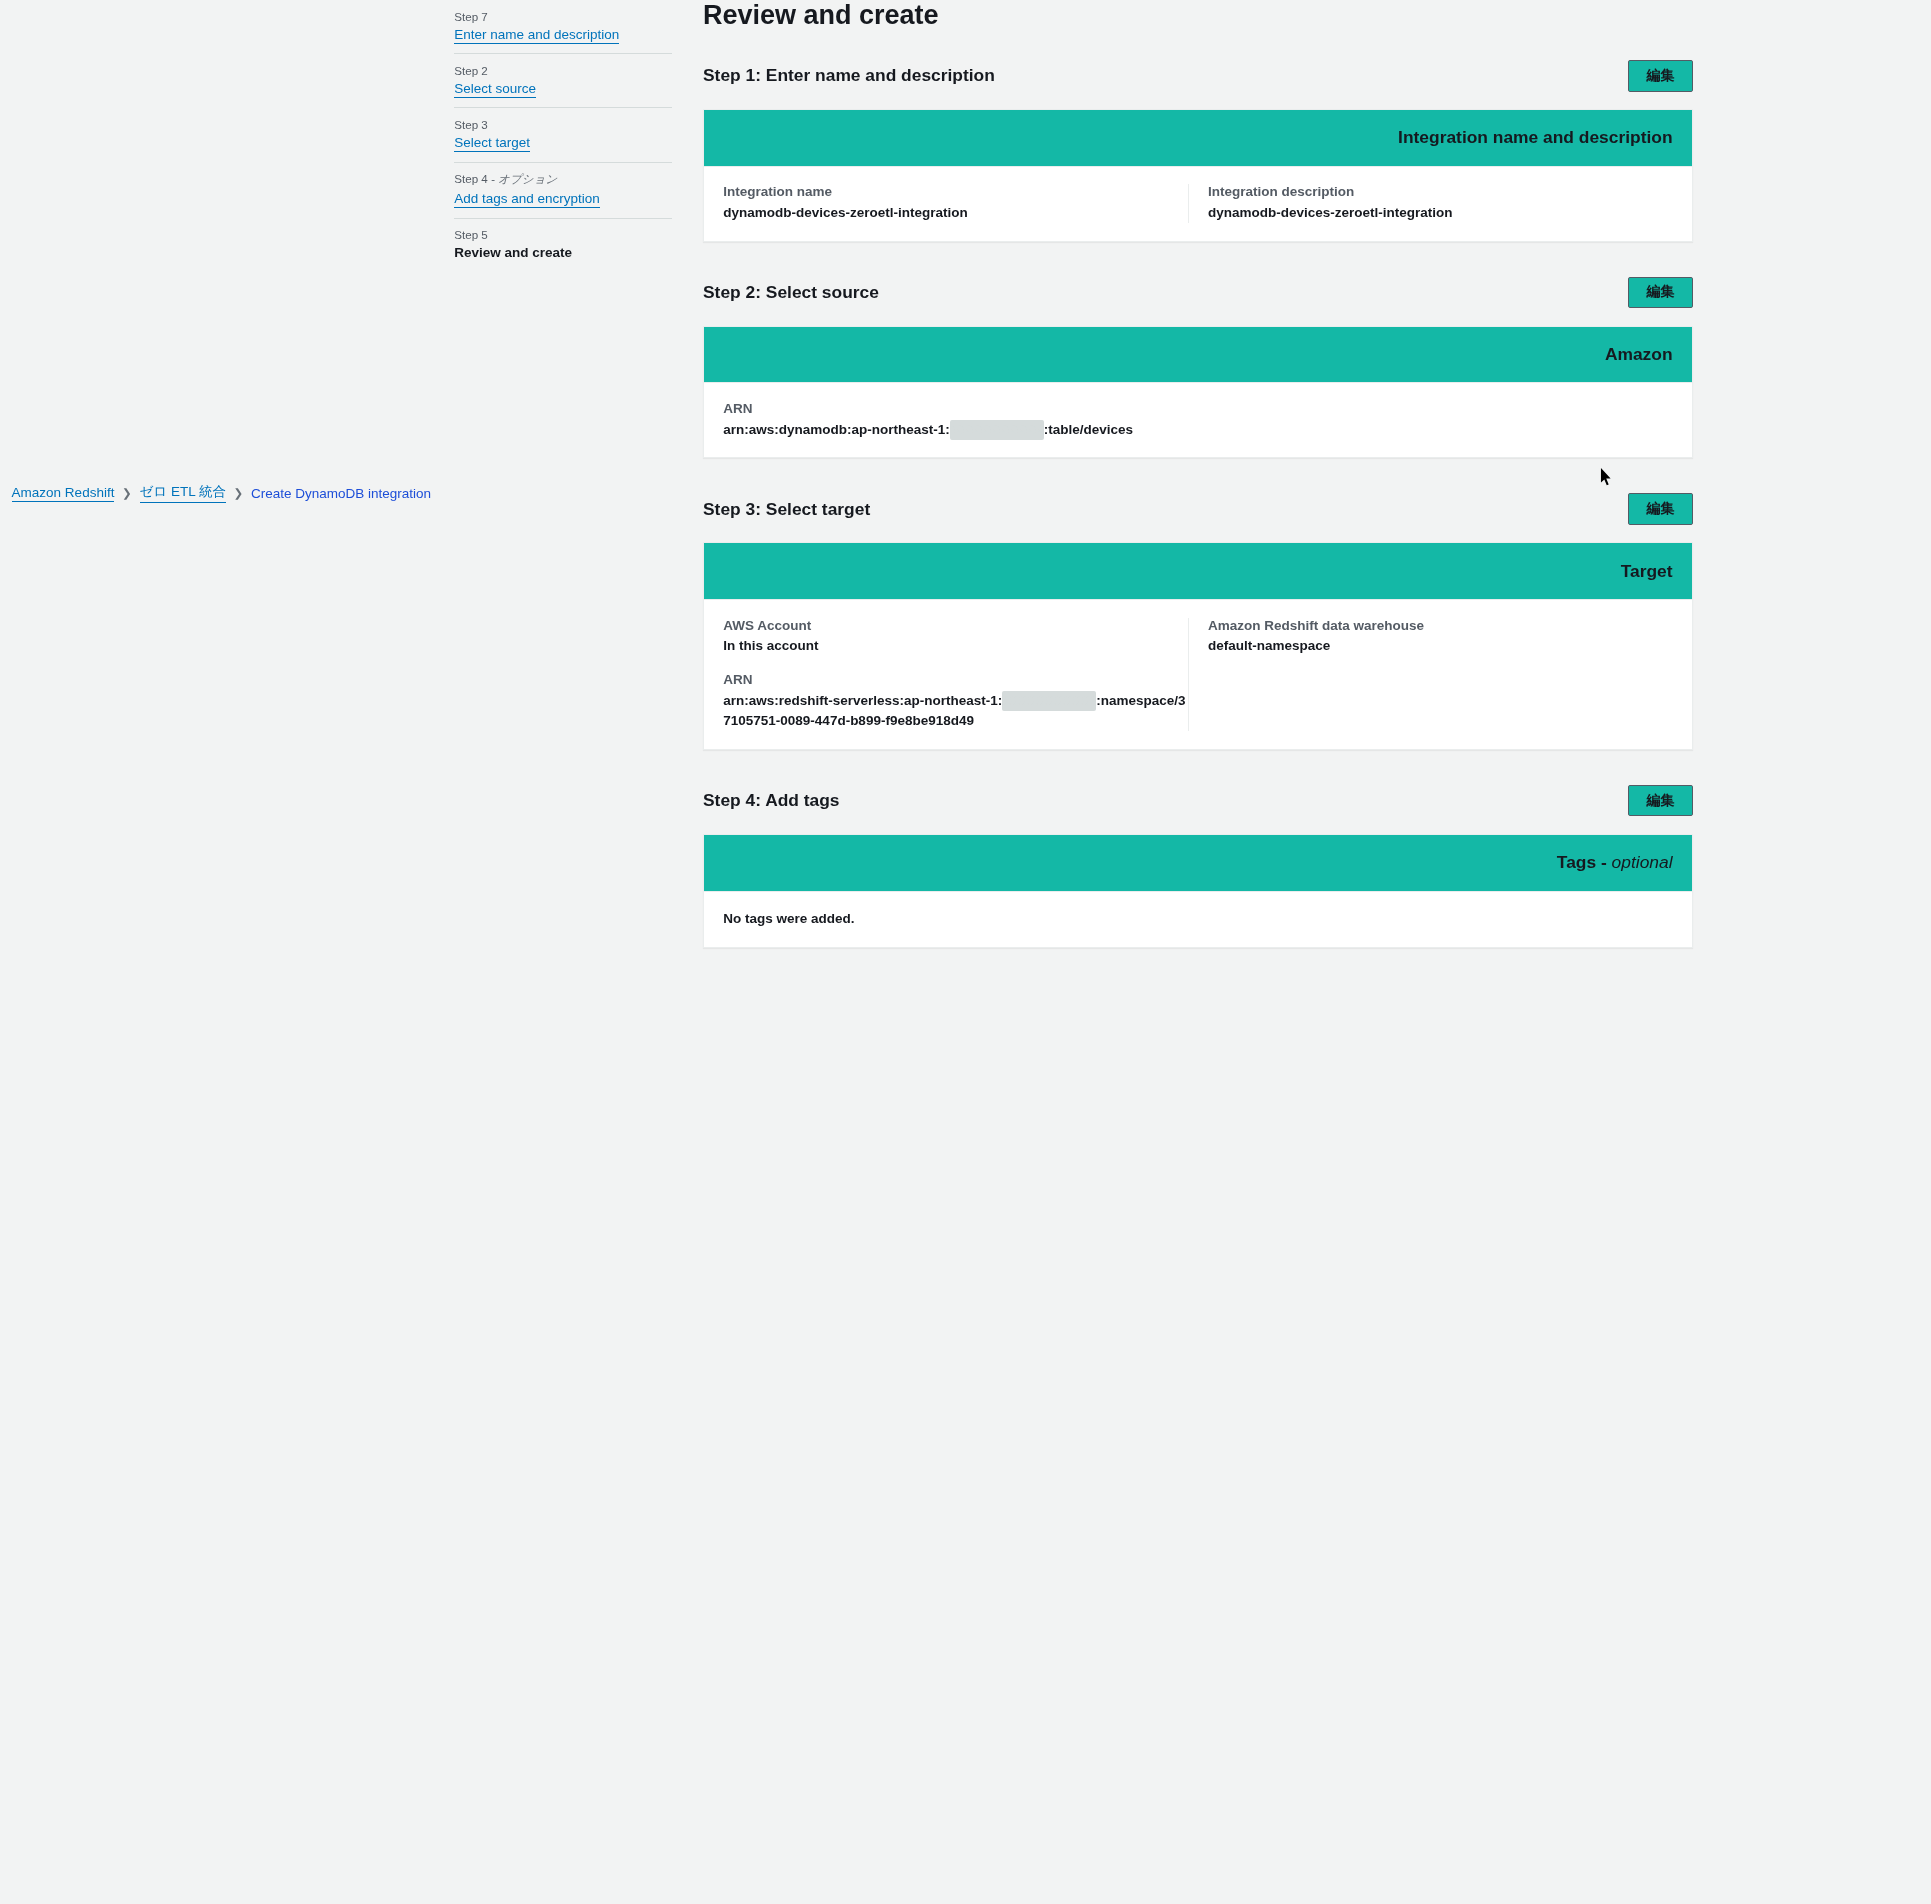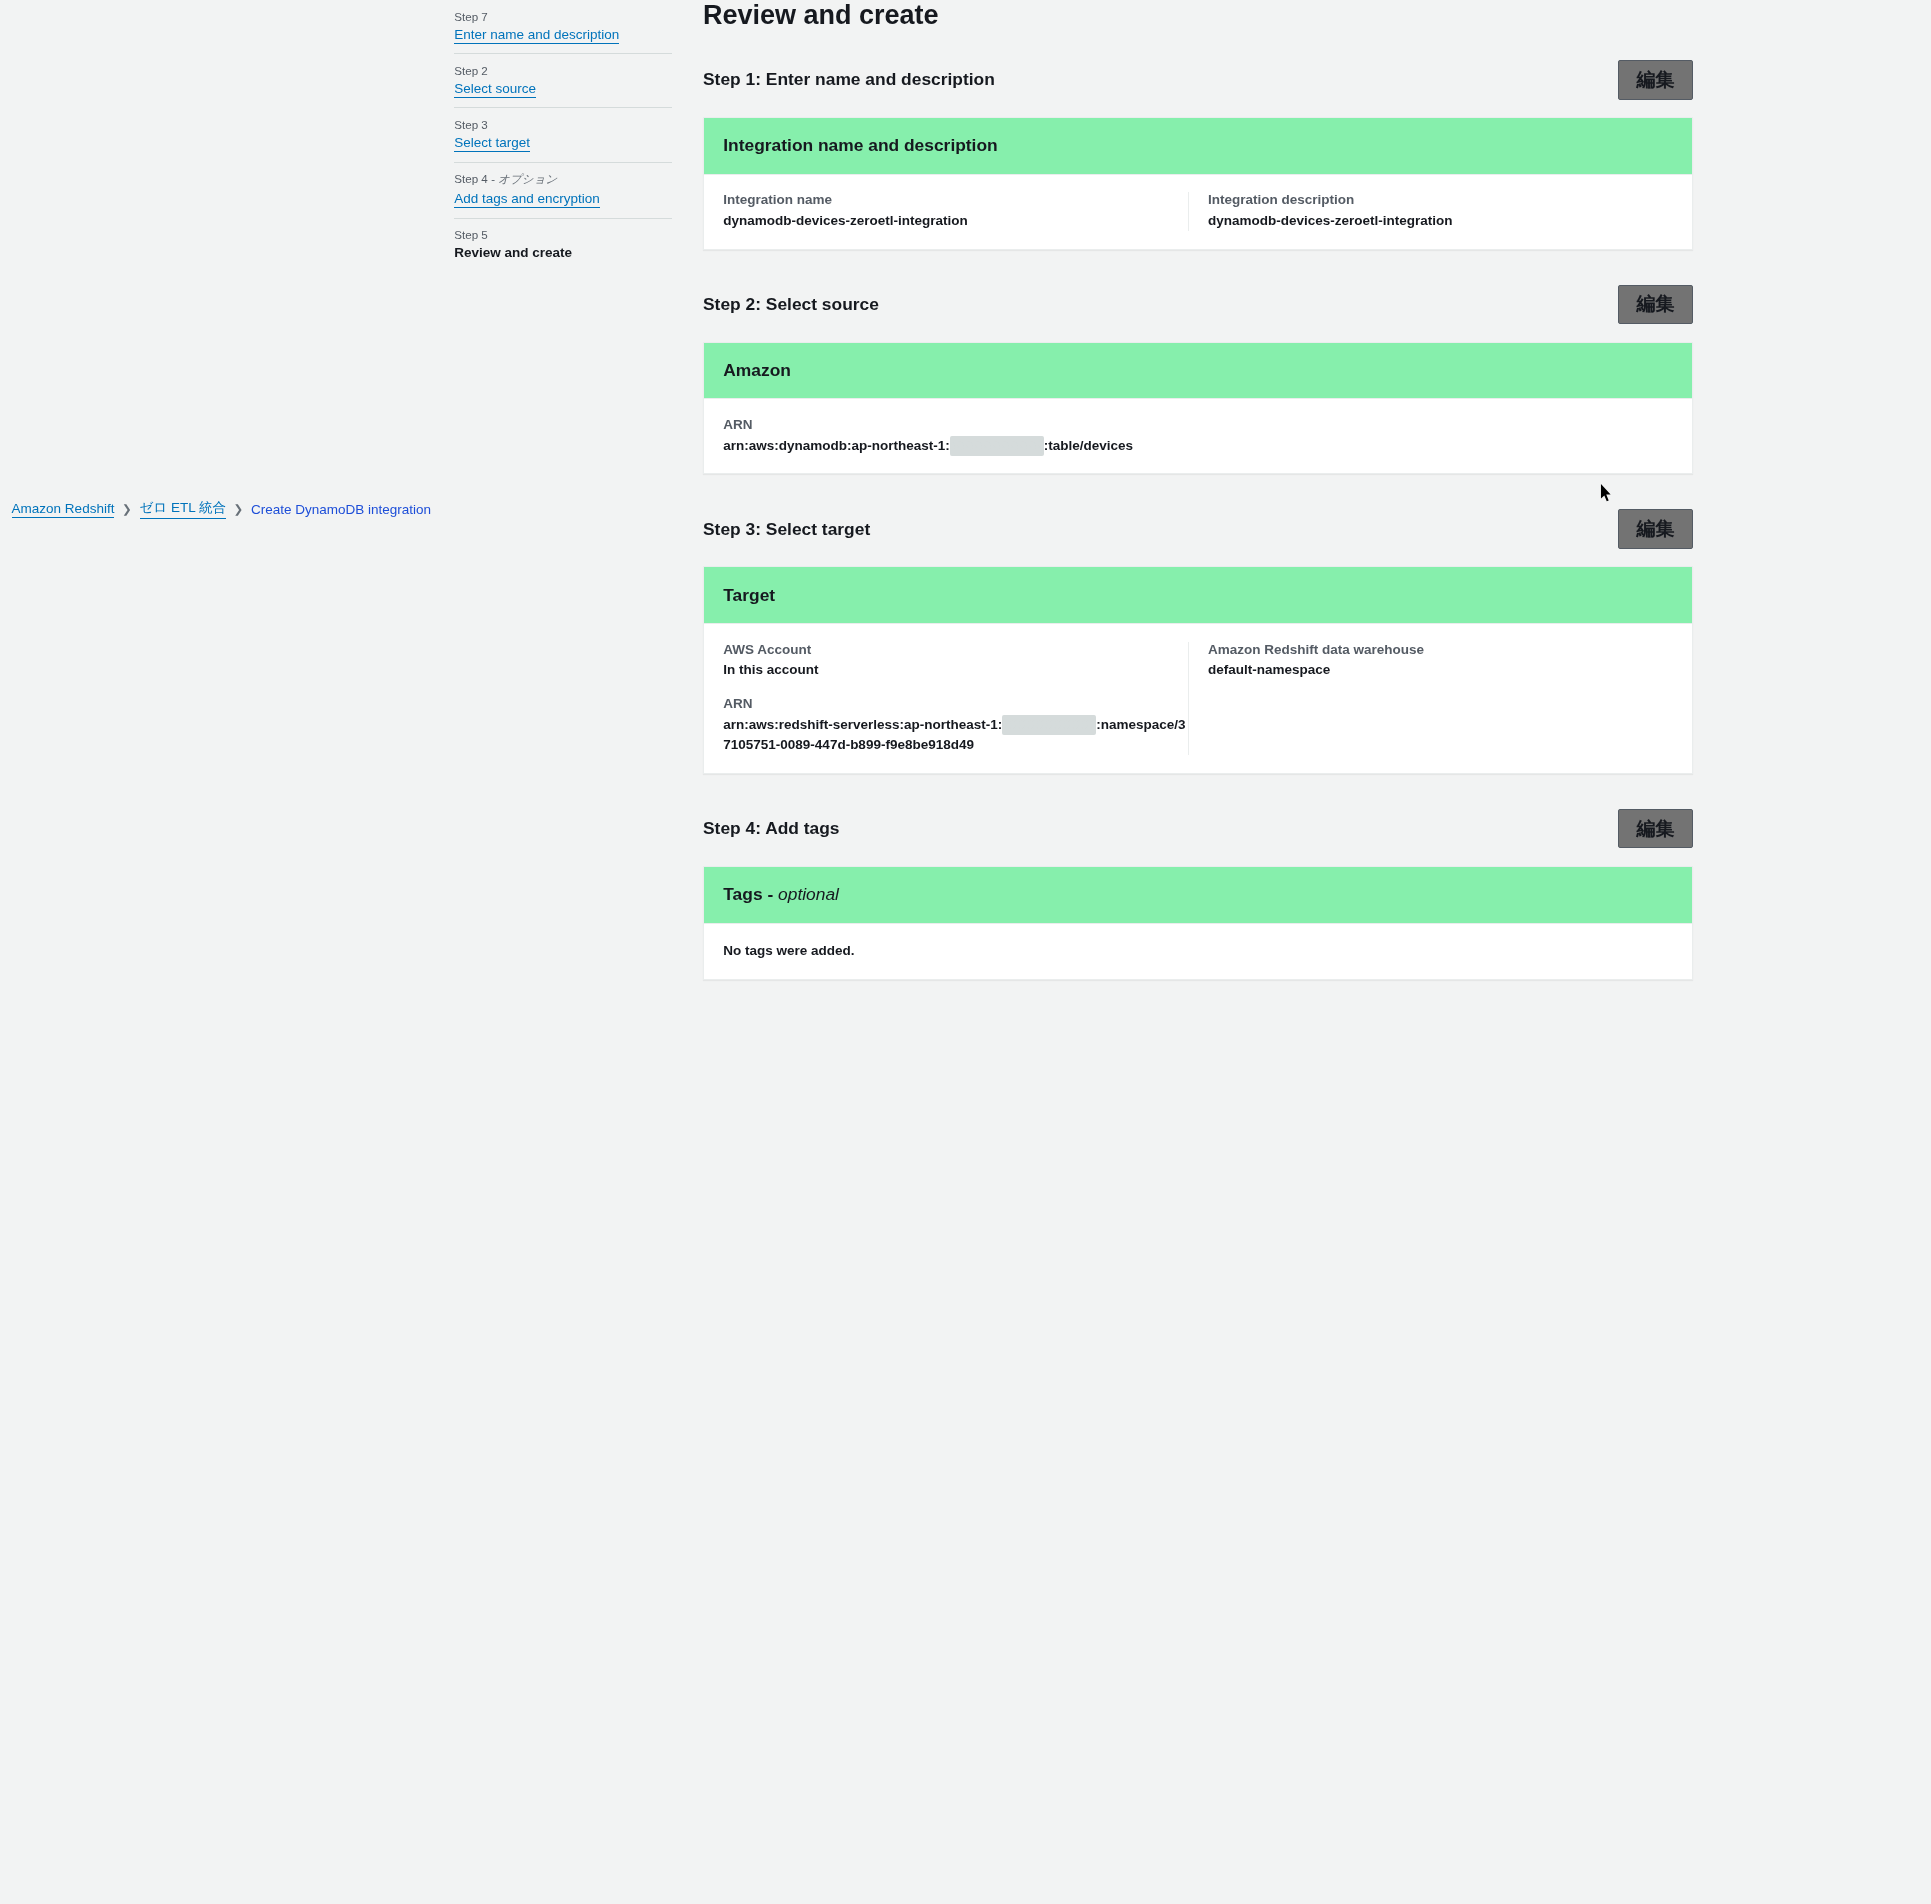--- a/index.html
+++ b/index.html
@@ -94,38 +94,39 @@
 }
 .section-header:first-of-type {
   margin-top: 15px;
 }
 .section-heading {
   font-size: 17.4px;
   font-weight: 700;
   color: #16191f;
 }
 .edit-button {
-  background: #737373;
+  background: #14b8a6;
   border: 1px solid #545b64;
   padding: 5.8px 17.4px;
-  font-size: 19px;
+  font-size: 14px;
   font-weight: 700;
   color: #16191f;
   cursor: pointer;
   border-radius: 1.9px;
 }
 .panel {
   background: #ffffff;
   border: 1px solid #eaeded;
   box-shadow: 0 1px 1px rgba(0,0,0,0.05);
 }
 .panel-header {
-  background: #86efac;
+  background: #14b8a6;
   border-bottom: 1px solid #eaeded;
   padding: 17.4px 19.3px;
+  text-align: right;
 }
 .panel-title {
   font-size: 17.4px;
   font-weight: 700;
   color: #16191f;
 }
 .panel-title .optional {
   font-style: italic;
   font-weight: 400;
 }

